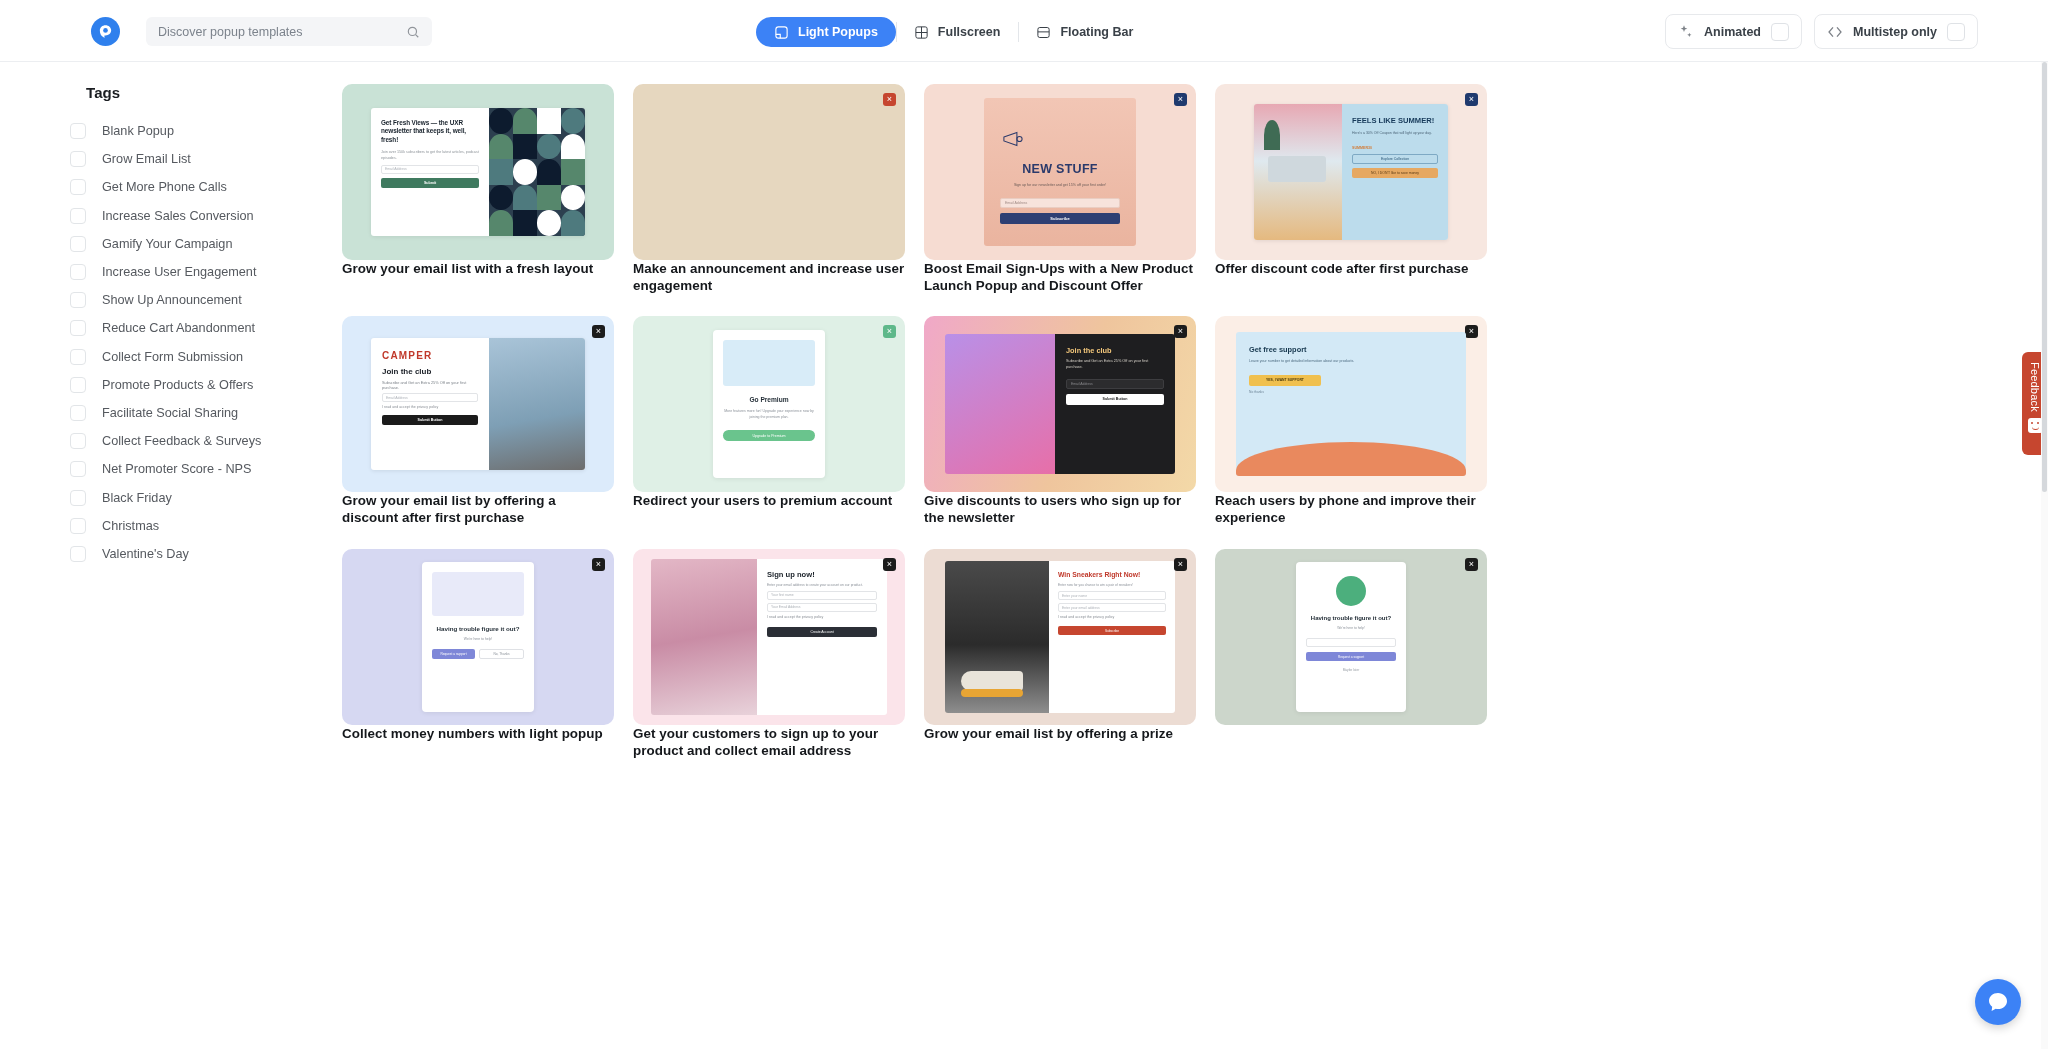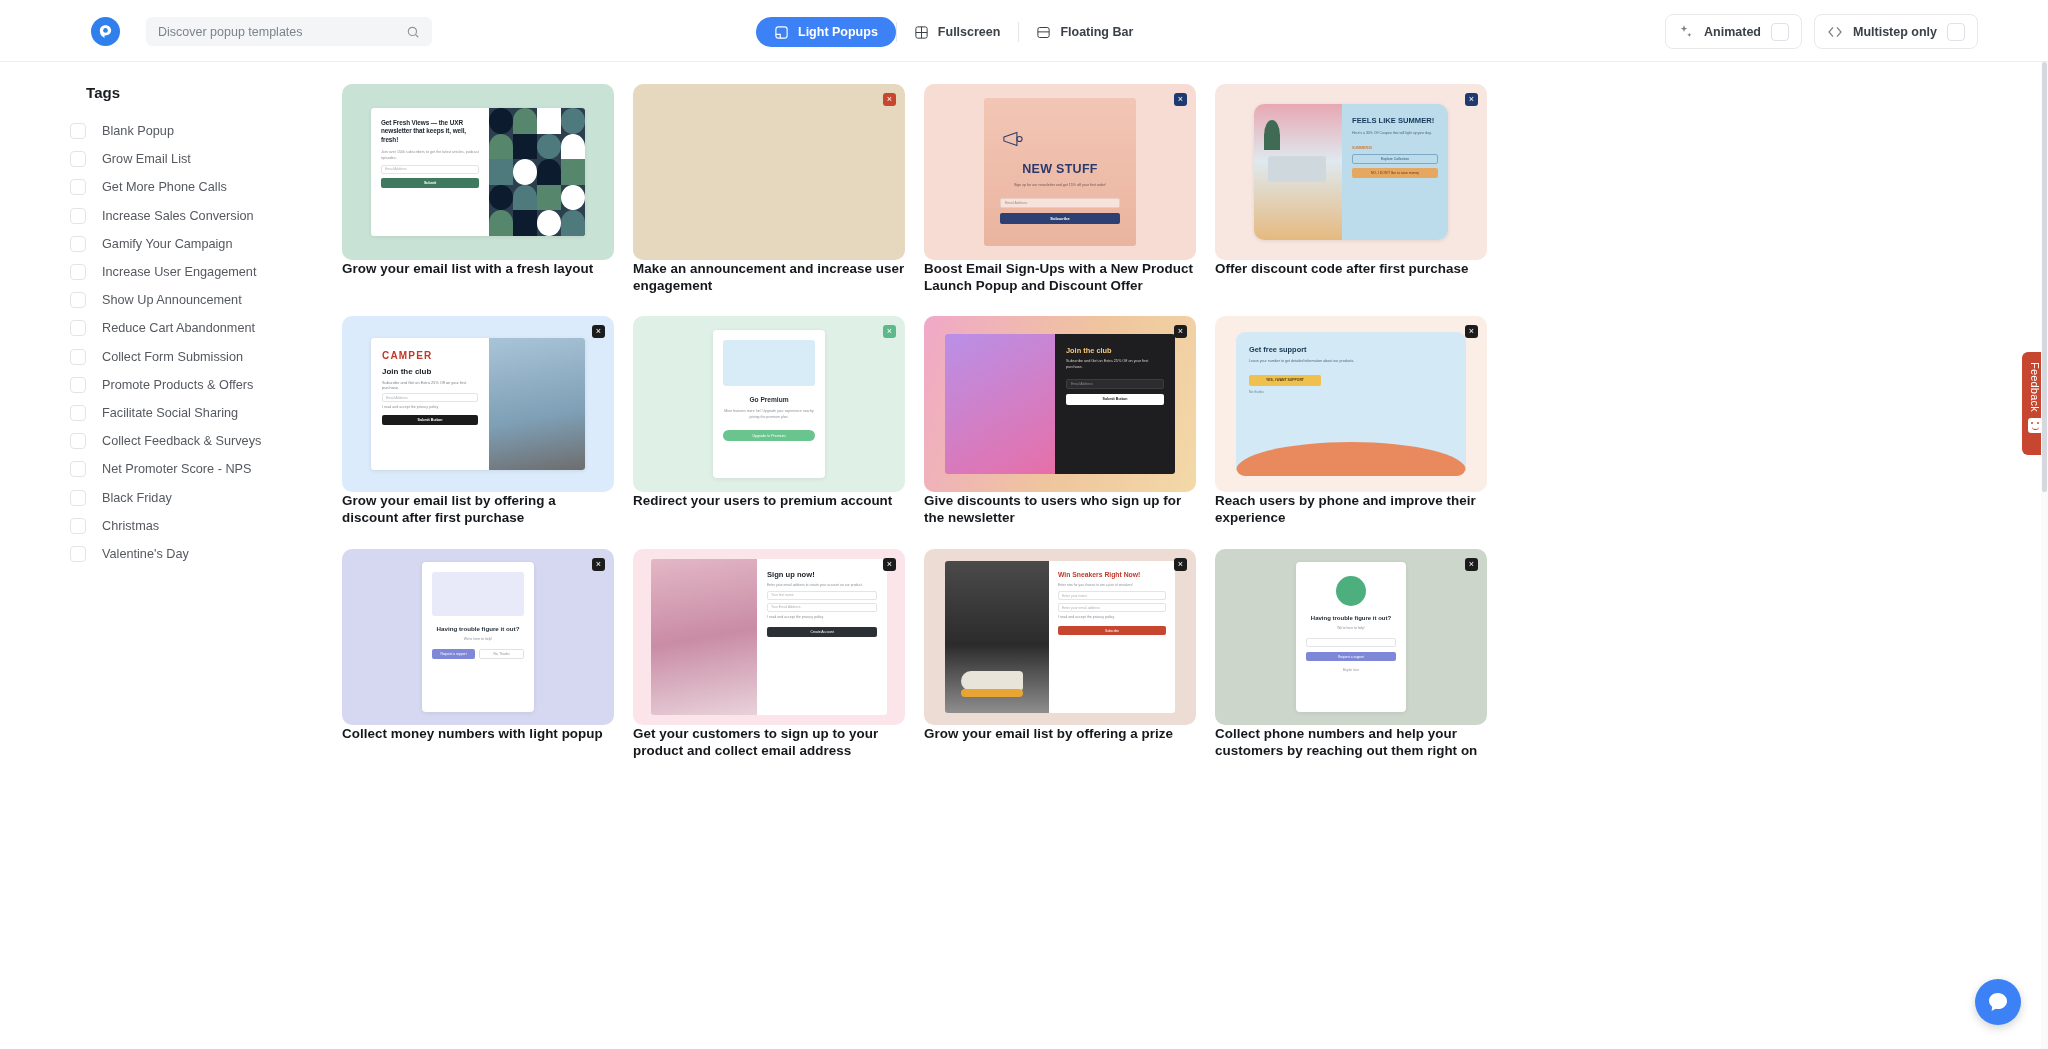--- a/index.html
+++ b/index.html
@@ -150,21 +150,21 @@
   .c3 { background:#f6dcd2; }
   .c3 .inner { width:152px; height:148px; background:linear-gradient(180deg,#f2c6b5 0%,#eab49f 100%); border-radius:3px; padding:28px 16px; }
   .c3 .logo-ic { width:26px; height:22px; margin:2px auto 8px; }
   .c3 h4 { text-align:center; color:#2b3a6b; font-size:12.5px; font-weight:bold; letter-spacing:.3px;}
   .c3 p { text-align:center; font-size:3.6px; color:#6b5b57; margin-top:7px; line-height:1.5;}
   .c3 .f { background:#f7e3dc; border:1px solid #e9cdc2; border-radius:2px; height:10px; margin-top:10px; font-size:3.5px; color:#a08b85; display:flex; align-items:center; padding:0 4px;}
   .c3 .sb { background:#2e3f73; border-radius:2px; height:11px; margin-top:5px; color:#fff; font-size:4px; display:flex;align-items:center;justify-content:center;font-weight:bold;}
 
   
   .c4 { background:#f7e7e0; }
-  .c4 .inner { display:flex; width:194px; height:136px; border-radius:10px; overflow:hidden; box-shadow:0 1px 4px rgba(0,0,0,.09);}
+  .c4 .inner { display:flex; width:194px; height:136px; border-radius:3px; overflow:hidden; box-shadow:0 1px 4px rgba(0,0,0,.09);}
   .c4 .ph { width:88px; background:linear-gradient(180deg,#e7a8b3 0%,#dfe9ef 42%,#e5b97f 100%); position:relative;}
   .c4 .ph .van{ position:absolute; left:14px; top:52px; width:58px; height:26px; background:#cfd8dd; border-radius:3px;}
   .c4 .ph .palm{ position:absolute; left:10px; top:16px; width:16px; height:30px; background:#3f6b54; border-radius:50% 50% 0 0;}
   .c4 .rt { flex:1; background:#bcdcec; padding:12px 10px; }
   .c4 h4 { font-size:7.6px; color:#173a5a; font-weight:bold; line-height:1.25;}
   .c4 p { font-size:3.5px; color:#4c6578; margin-top:6px; line-height:1.55;}
   .c4 .code { margin-top:9px; font-size:3.6px; color:#d27d3a; font-weight:bold;}
   .c4 .cb { margin-top:4px; height:10px; border:1px solid #7ea9c4; border-radius:2px; font-size:3.5px; color:#2a5675; display:flex;align-items:center;justify-content:center;}
   .c4 .cb2 { margin-top:4px; height:10px; background:#e6a861; border-radius:2px; font-size:3.4px; color:#5a3a14; display:flex;align-items:center;justify-content:center;}
 
@@ -190,21 +190,21 @@
   .c7 .inner { display:flex; width:230px; height:140px; border-radius:3px; overflow:hidden;}
   .c7 .l { width:110px; background:linear-gradient(150deg,#b990e8,#e76fa8); position:relative;}
   .c7 .r { flex:1; background:#1e1e20; padding:12px 11px;}
   .c7 h4 { color:#f3c77b; font-size:7.4px; font-weight:bold;}
   .c7 p { color:#d6d1c8; font-size:3.8px; margin-top:4px; line-height:1.5;}
   .c7 .f { margin-top:8px; height:10px; background:#2c2c2e; border:1px solid #3d3d40; border-radius:2px; font-size:3.4px; color:#8a8a8d; display:flex;align-items:center;padding:0 4px;}
   .c7 .b { margin-top:5px; height:11px; background:#fff; border-radius:2px; font-size:3.6px; color:#1a1a1a; font-weight:bold; display:flex;align-items:center;justify-content:center;}
 
   
   .c8 { background:#fbeee6; }
-  .c8 .inner { width:230px; height:144px; background:#d3e9f6; border-radius:9px; padding:13px 13px; position:relative; overflow:hidden;}
+  .c8 .inner { width:230px; height:144px; background:#d3e9f6; border-radius:3px; padding:13px 13px; position:relative; overflow:hidden;}
   .c8 h4 { font-size:7.4px; color:#17384f; font-weight:bold;}
   .c8 p { font-size:3.6px; color:#4d6b80; margin-top:5px; line-height:1.5;}
   .c8 .yb { margin-top:10px; width:72px; height:11px; background:#f0c04f; border-radius:2px; font-size:3.4px; color:#4b3a0c; display:flex;align-items:center;justify-content:center; font-weight:bold;}
   .c8 .nb { margin-top:4px; font-size:3.3px; color:#6d8496;}
   .c8 .hill { position:absolute; left:0; bottom:0; width:100%; height:34px; background:#e9895e; border-radius:60% 60% 0 0 / 100% 100% 0 0;}
 
   
   .c9 { background:#d6d8f2; }
   .c9 .inner { width:112px; height:150px; background:#fff; border-radius:4px; padding:10px; box-shadow:0 1px 5px rgba(0,0,0,.08); text-align:center;}
   .c9 .art { height:44px; background:#e8eaf9; border-radius:3px;}
@@ -632,21 +632,20 @@
       <span class="closebtn dark">×</span>
       <div class="inner">
         <div class="circ"></div>
         <h4>Having trouble figure it out?</h4>
         <p>We're here to help!</p>
         <div class="f"></div>
         <div class="b1">Request a support</div>
         <div class="b2">Maybe later</div>
       </div>
     </div>
-    <div class="card-title">Collect phone numbers and help your customers by reaching out them right on</div>
   </div>
 
 </div>
 
 <div class="feedback">
   <span class="ftxt">Feedback</span>
   <span class="fic"></span>
 </div>
 
 <div class="chat">

